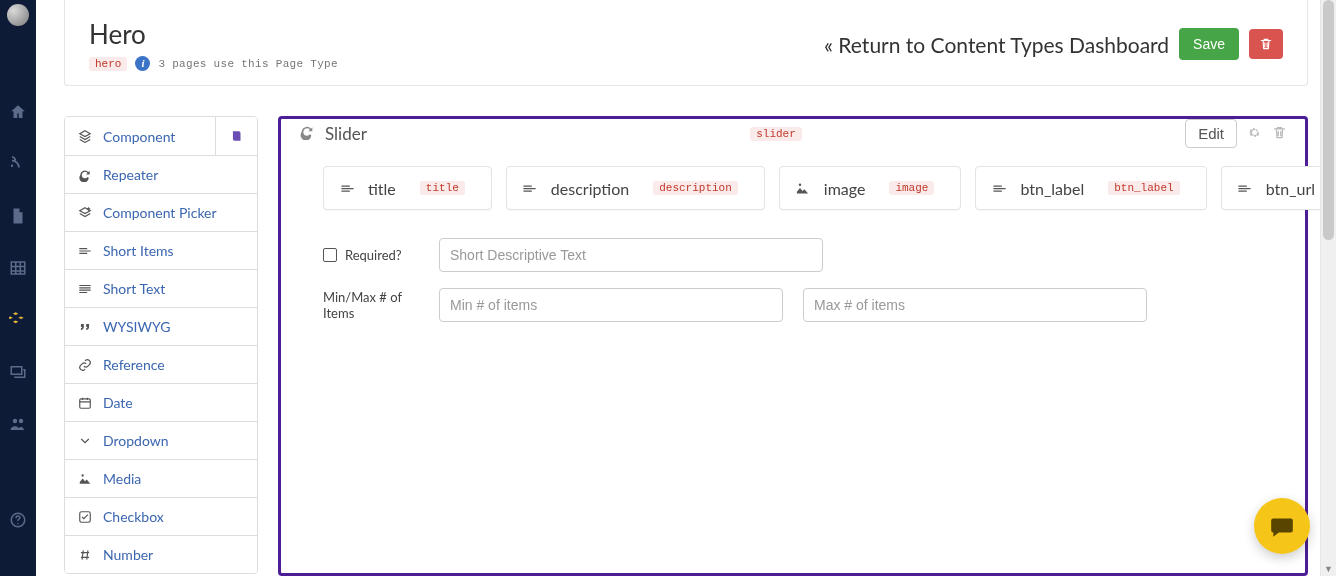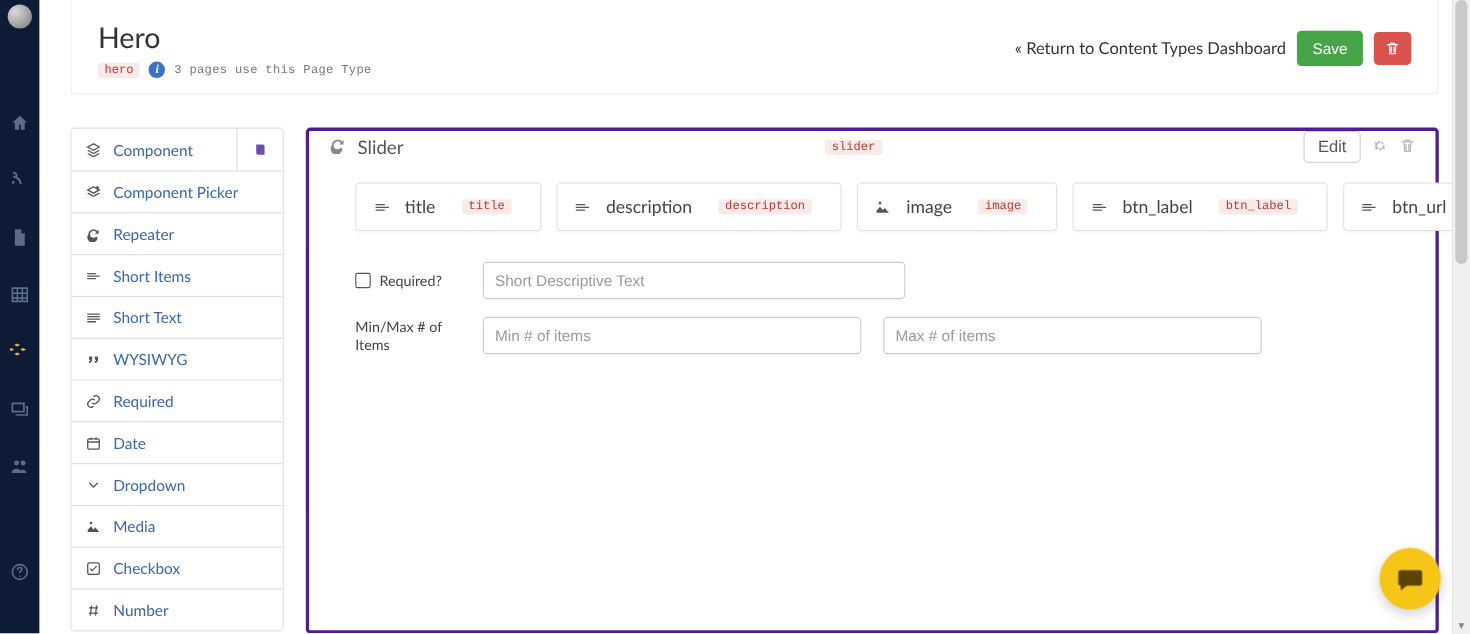--- a/index.html
+++ b/index.html
@@ -78,21 +78,21 @@
     background: #3b73c7;
     color: #fff;
     font-size: 11px; font-weight: 700; font-style: italic;
     font-family: Georgia, serif;
     display: inline-flex; align-items: center; justify-content: center;
     line-height: 1;
   }
   .sub-row .usage { font-family: "Courier New", monospace; color: #777; font-size: 11px; letter-spacing: 0.3px; }
   .header-right { display: flex; align-items: center; gap: 10px; padding-top: 10px; }
   .header-right .dash-link {
-    color: #333; font-size: 15px; cursor: pointer;
+    color: #333; font-size: 21px; cursor: pointer;
   }
   .btn {
     border: none; border-radius: 4px; padding: 8px 14px;
     font-size: 14px; cursor: pointer; color: #fff;
     display: inline-flex; align-items: center; justify-content: center;
   }
   .btn-green { background: #46a546; }
   .btn-red { background: #d9534f; padding: 8px 10px; }
   .btn-red svg { width: 14px; height: 14px; fill: #fff; }
 
@@ -371,36 +371,36 @@
               <span class="label">Component</span>
               <span class="side-block">
                 <svg viewBox="0 0 24 24">
                   <use href="#i-book"></use>
                 </svg>
               </span>
             </div>
             <div class="type-row">
               <span class="type-icon">
                 <svg viewBox="0 0 24 24">
+                  <use href="#i-refresh"></use>
+                </svg>
+              </span>
+              <span class="label">Repeater</span>
+            </div>
+            <div class="type-row">
+              <span class="type-icon">
+                <svg viewBox="0 0 24 24">
                   <use href="#i-layers-plus"></use>
                 </svg>
               </span>
               <span class="label">Component Picker</span>
             </div>
             <div class="type-row">
               <span class="type-icon">
                 <svg viewBox="0 0 24 24">
-                  <use href="#i-refresh"></use>
-                </svg>
-              </span>
-              <span class="label">Repeater</span>
-            </div>
-            <div class="type-row">
-              <span class="type-icon">
-                <svg viewBox="0 0 24 24">
                   <use href="#i-short"></use>
                 </svg>
               </span>
               <span class="label">Short Items</span>
             </div>
             <div class="type-row">
               <span class="type-icon">
                 <svg viewBox="0 0 24 24">
                   <use href="#i-long"></use>
                 </svg>
@@ -414,21 +414,21 @@
                 </svg>
               </span>
               <span class="label">WYSIWYG</span>
             </div>
             <div class="type-row">
               <span class="type-icon">
                 <svg viewBox="0 0 24 24">
                   <use href="#i-link"></use>
                 </svg>
               </span>
-              <span class="label">Required</span>
+              <span class="label">Reference</span>
             </div>
             <div class="type-row">
               <span class="type-icon">
                 <svg viewBox="0 0 24 24">
                   <use href="#i-cal"></use>
                 </svg>
               </span>
               <span class="label">Date</span>
             </div>
             <div class="type-row">

